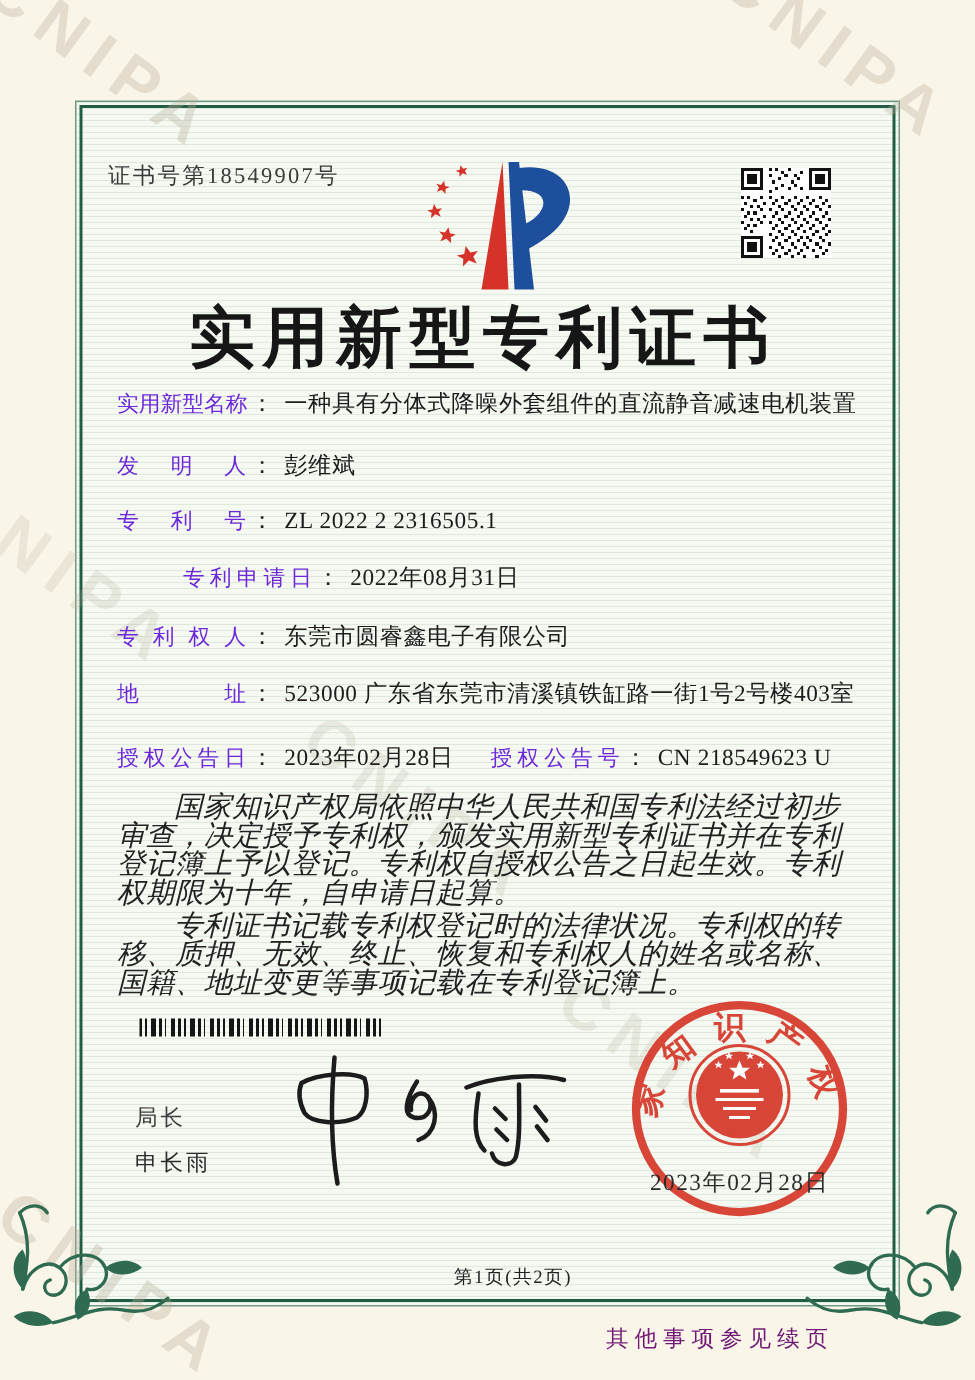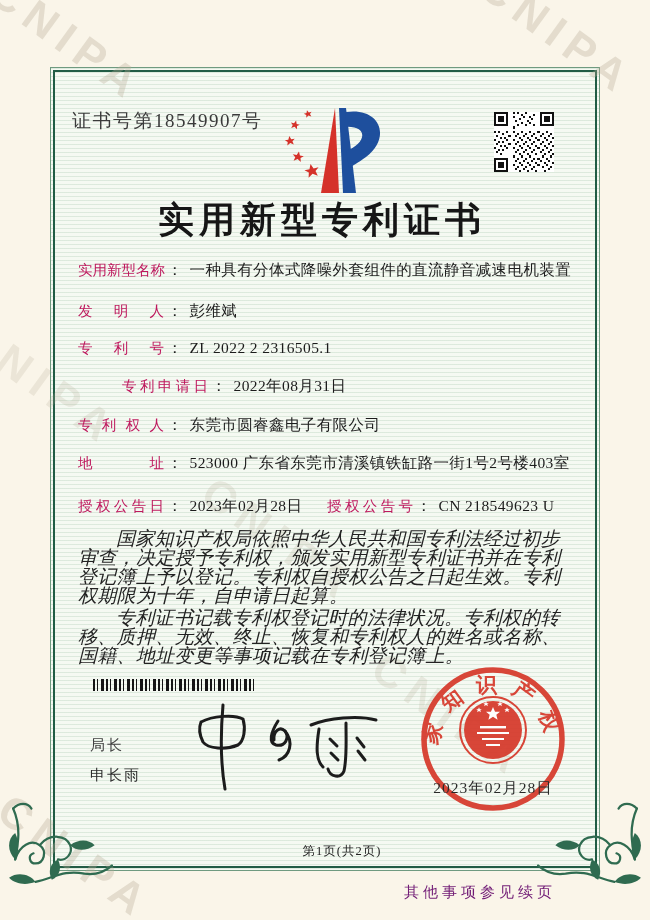--- a/index.html
+++ b/index.html
@@ -22,30 +22,30 @@
   .frame{
     position:absolute; left:50px; top:67px; width:548px; height:802px;
     border:1px solid #6f9a80;
     background:
       repeating-linear-gradient(180deg, rgba(122,170,136,0.20) 0 1px, rgba(0,0,0,0) 1px 4px),
       #f5f9f2;
   }
   .frame::after{
     content:""; position:absolute; inset:2px; border:2px solid #215c45;
   }
-  .cert-no{left:72px; top:108px; font-size:19px; letter-spacing:1.5px; color:#3a3a3a;}
+  .cert-no{left:72px; top:108px; font-size:15px; letter-spacing:1.5px; color:#3a3a3a;}
   .title{
     left:0; top:196px; width:644px; text-align:center;
-    font-size:36px; font-weight:bold; letter-spacing:5px; color:#161616;
+    font-size:44px; font-weight:bold; letter-spacing:5px; color:#161616;
   }
   
   .row{position:absolute; left:78px; width:496px; font-size:15.5px; line-height:20px; white-space:nowrap;}
   .row .lbl{
     display:inline-block; width:86px; font-size:14.5px;
-    text-align:justify; text-align-last:justify; vertical-align:top; color:#be185d;
+    text-align:justify; text-align-last:justify; vertical-align:top; color:#6d28d9;
   }
   .row .colon{margin:0 7px 0 3px;}
   .row .val{letter-spacing:0.4px; color:#1c1c1c;}
   .row .pair2{position:absolute; left:249px; top:0;}
   
   .paras{position:absolute; left:78px; top:529px; width:498px;}
   .paras p{
     margin:0 0 3px 0; font-size:19px; line-height:19px; font-style:italic;
     text-indent:2em; letter-spacing:0.3px; color:#222;
   }

